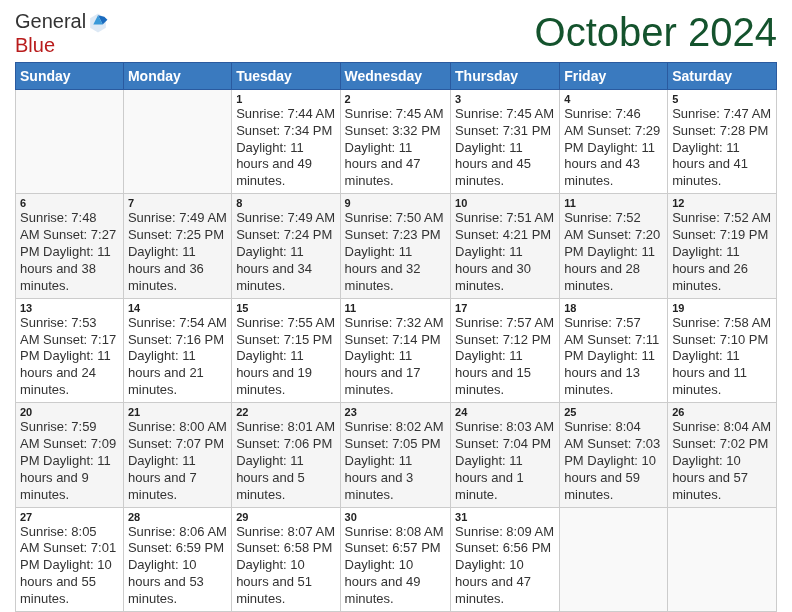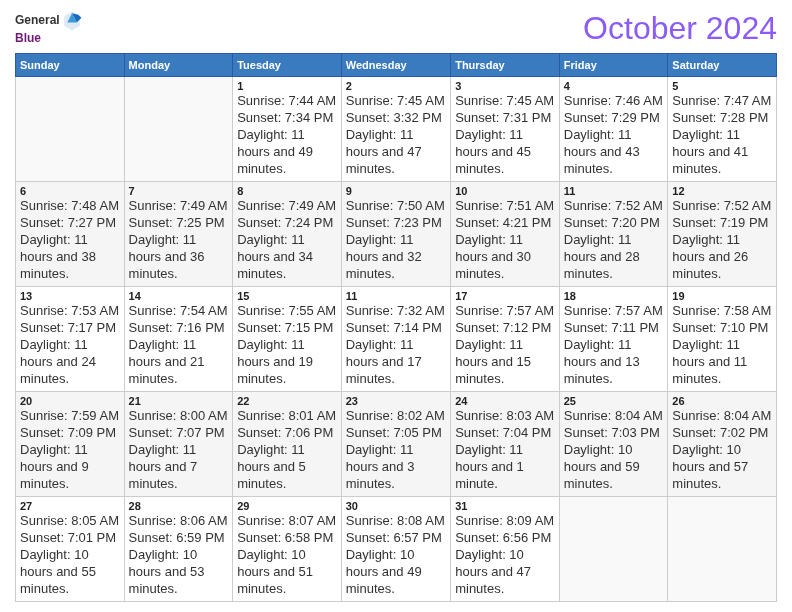--- a/index.html
+++ b/index.html
@@ -21,55 +21,55 @@
       display: flex;
       justify-content: space-between;
       align-items: flex-start;
       margin-bottom: 6px;
     }
     .logo {
       display: flex;
       align-items: center;
     }
     .logo-text {
-      font-size: 12px;
-      font-weight: bold;
+      font-size: 20px;
+      font-weight: normal;
       line-height: 1.1;
     }
     .logo-general { color: #333; }
-    .logo-blue { color: #701a75; }
+    .logo-blue { color: #b91c1c; }
     .logo-icon {
       width: 24px;
       height: 28px;
       margin-left: 2px;
     }
     .title-block {
       text-align: right;
     }
     .month-title {
-      font-size: 32px;
-      color: #8b5cf6;
+      font-size: 40px;
+      color: #14532d;
       font-weight: normal;
     }
     .location {
       font-size: 14px;
       color: #555;
     }
     .calendar {
       flex: 1;
       border-collapse: collapse;
       width: 100%;
       font-size: 10px;
     }
     .calendar th {
       background: #3a7abf;
       color: #fff;
       padding: 5px 4px;
       text-align: left;
-      font-size: 11px;
+      font-size: 14px;
       font-weight: bold;
       border: 1px solid #2a5a9f;
     }
     .calendar td {
       border: 1px solid #ccc;
       padding: 3px 4px;
       vertical-align: top;
       width: 113px;
       background: #fff;
     }

